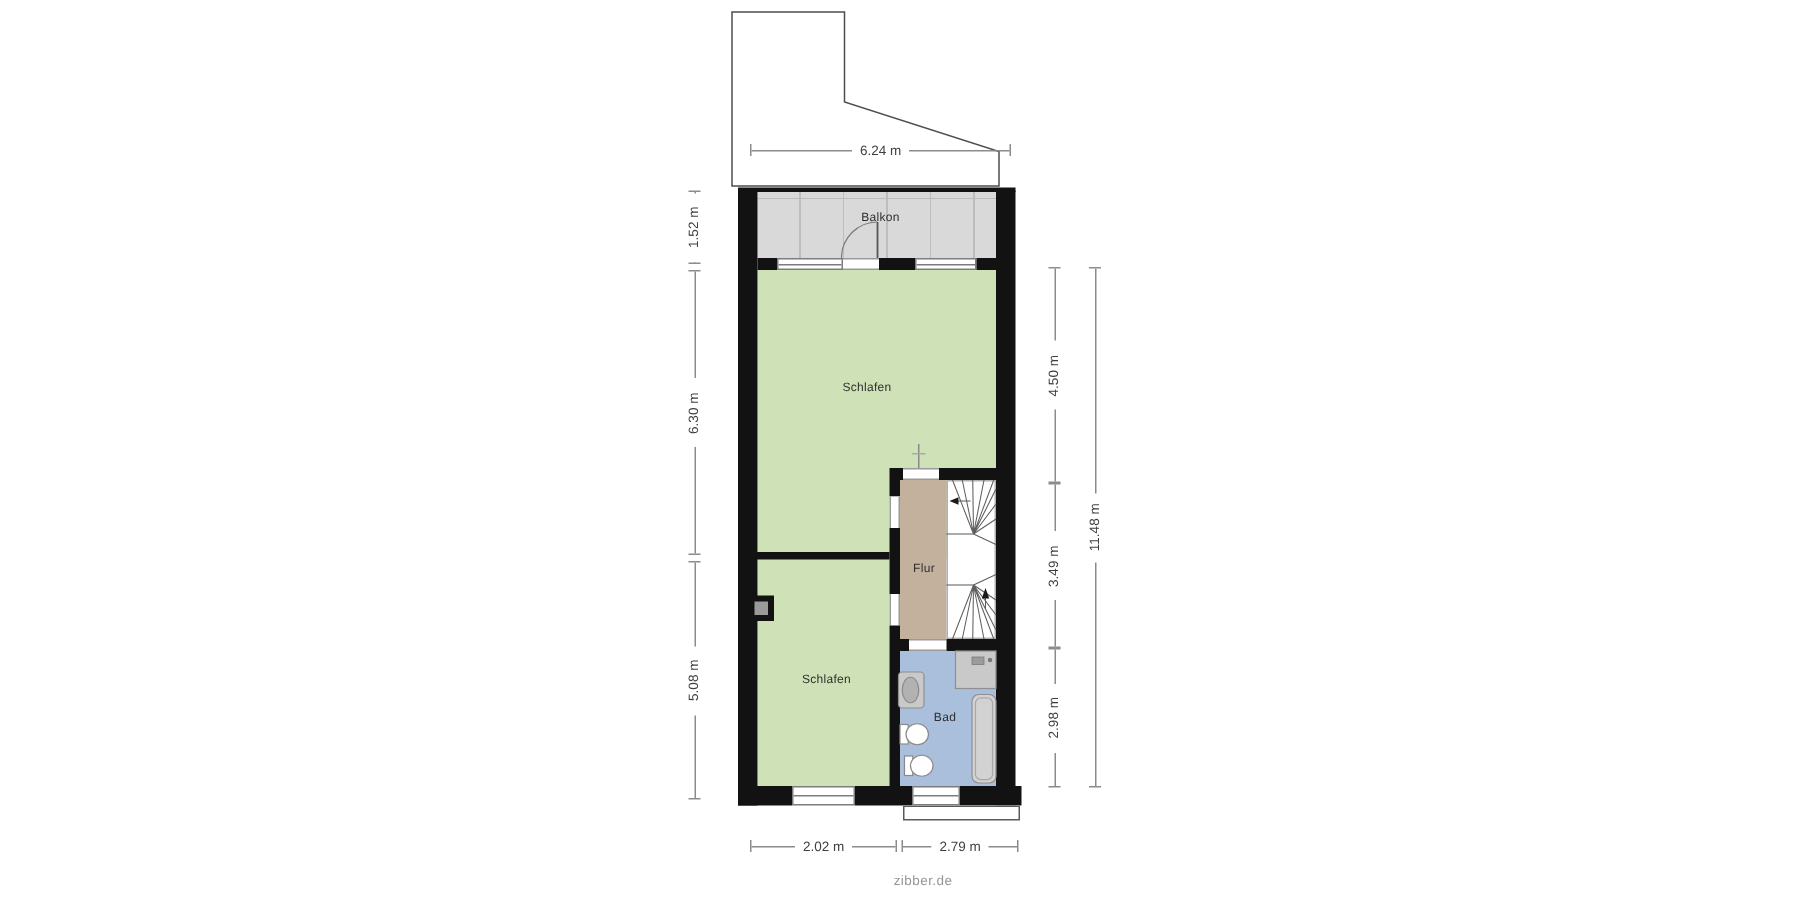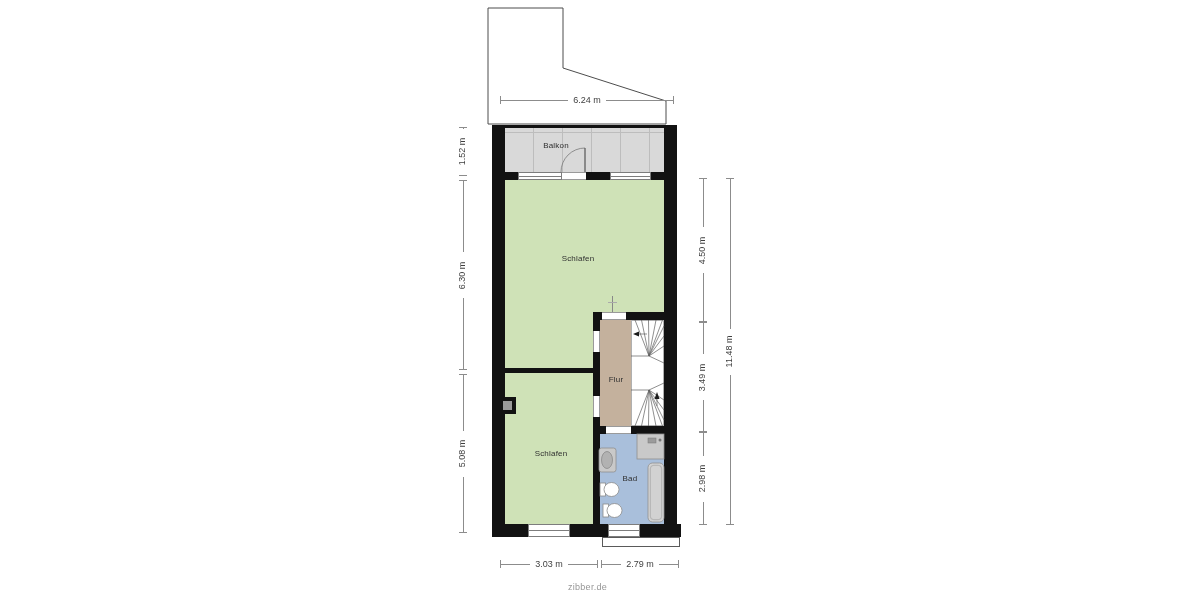--- a/index.html
+++ b/index.html
@@ -30,21 +30,21 @@
   
   .dim-h { position:absolute; display:flex; align-items:center; height:12px; }
   .dim-h .ln { flex:1; height:0; border-top:1px solid #8c8c8c; }
   .dim-h .tick { width:1px; height:8px; background:#8c8c8c; }
   .dim-h .lbl { padding:0 5px; font-size:9px; color:#3f3f3f; background:#fff; line-height:12px; white-space:nowrap; }
   .dim-v { position:absolute; display:flex; flex-direction:column; align-items:center; width:12px; }
   .dim-v .ln { flex:1; width:0; border-left:1px solid #8c8c8c; }
   .dim-v .tick { height:1px; width:8px; background:#8c8c8c; }
   .dim-v .vlblbox { height:46px; width:12px; display:flex; align-items:center; justify-content:center; }
   .dim-v .vtxt { transform:rotate(-90deg); white-space:nowrap; font-size:9px; color:#3f3f3f; background:#fff; padding:0 3px; line-height:11px; }
-  .watermark { position:absolute; font-size:9px; color:#969696; text-align:center; letter-spacing:0.3px; }
+  .watermark { position:absolute; font-size:9px; color:#969696; text-align:right; letter-spacing:0.3px; }
   .dormer { position:absolute; background:#fff; border:1px solid #5a5a5a; box-sizing:border-box; }
   svg { position:absolute; overflow:visible; }
 </style>
 </head>
 <body>
 
 <div id="canvas">
 
   <svg style="left:485px; top:5px;" width="185" height="122" viewBox="0 0 185 122">
     <polygon points="3,3 78,3 78,63 181,96 181,119 3,119" fill="#ffffff" stroke="#4d4d4d" stroke-width="1"></polygon>
@@ -144,21 +144,21 @@
     <g>
       <rect x="2" y="51" width="5.5" height="13" fill="#ffffff" stroke="#8a8a8a" stroke-width="0.8"></rect>
       <ellipse cx="13.5" cy="57.5" rx="7.5" ry="7" fill="#ffffff" stroke="#8a8a8a" stroke-width="0.8"></ellipse>
     </g>
     <g>
       <rect x="5" y="72" width="5.5" height="13" fill="#ffffff" stroke="#8a8a8a" stroke-width="0.8"></rect>
       <ellipse cx="16.5" cy="78.5" rx="7.5" ry="7" fill="#ffffff" stroke="#8a8a8a" stroke-width="0.8"></ellipse>
     </g>
   </svg>
 
-  <div class="room-label" style="left:556px; top:145px;text-align:right;">Balkon</div>
+  <div class="room-label" style="left:587px; top:145px;text-align:right;">Balkon</div>
   <div class="room-label" style="left:578px; top:258px;">Schlafen</div>
   <div class="room-label" style="left:551px; top:453px;">Schlafen</div>
   <div class="room-label" style="left:616px; top:379px;">Flur</div>
   <div class="room-label" style="left:630px; top:478px;">Bad</div>
 
   <div class="dim-v" style="left:457px; top:127px; height:49px;">
     <span class="tick"></span>
       <span class="ln"></span>
     <span class="vlblbox">
         <span class="vtxt">1.52 m</span>
@@ -219,21 +219,21 @@
     <span class="vlblbox">
         <span class="vtxt">11.48 m</span>
       </span>
     <span class="ln"></span>
       <span class="tick"></span>
   </div>
 
   <div class="dim-h" style="left:500px; top:558px; width:98px;">
     <span class="tick"></span>
       <span class="ln"></span>
-    <span class="lbl">3.03 m</span>
+    <span class="lbl">2.02 m</span>
     <span class="ln"></span>
       <span class="tick"></span>
   </div>
   <div class="dim-h" style="left:601px; top:558px; width:78px;">
     <span class="tick"></span>
       <span class="ln"></span>
     <span class="lbl">2.79 m</span>
     <span class="ln"></span>
       <span class="tick"></span>
   </div>

